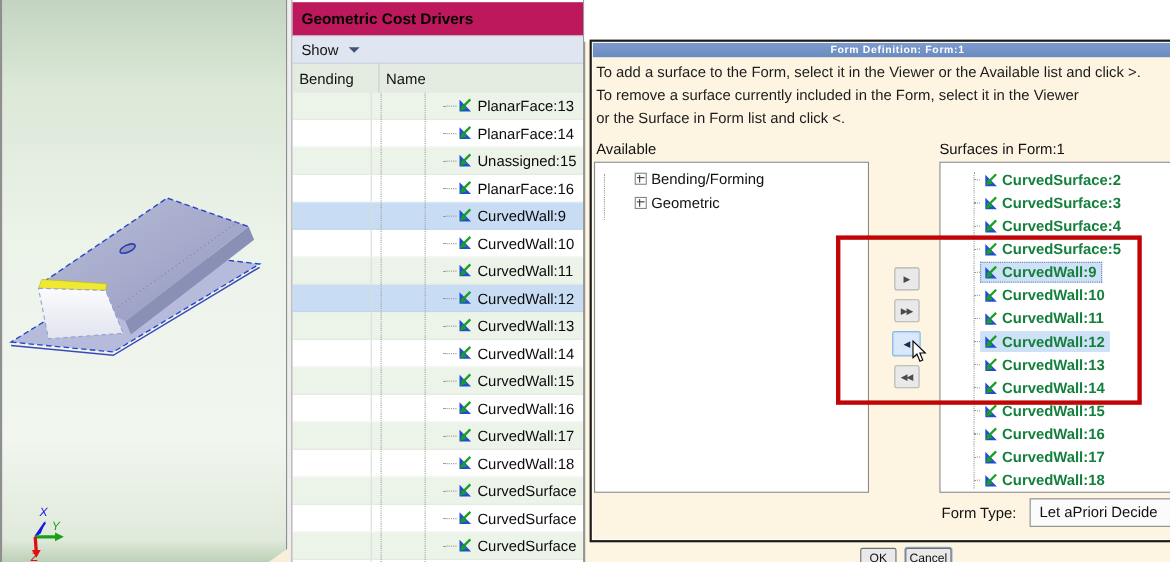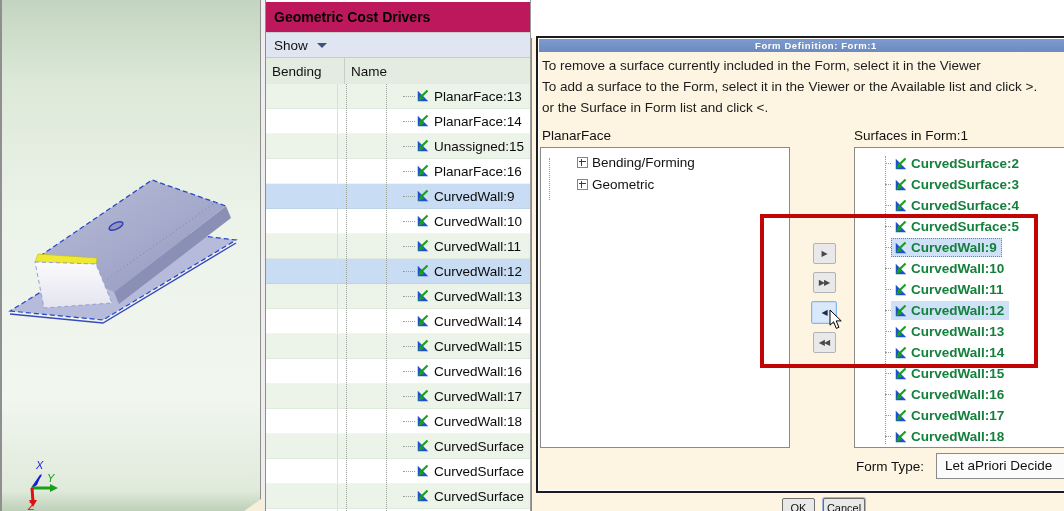--- a/index.html
+++ b/index.html
@@ -432,26 +432,26 @@
 </div>
 
 <div class="parent-dlg">
   <button class="okcan ok-btn">OK</button>
   <button class="okcan cancel-btn">Cancel</button>
 </div>
 
 <div class="form-dlg">
   <div class="dlg-title">Form Definition: Form:1</div>
   <div class="dlg-instr">
+    <div>To add a surface to the Form, select it in the Viewer or the Available list and click &gt;.</div>
     <div>To remove a surface currently included in the Form, select it in the Viewer</div>
-    <div>To add a surface to the Form, select it in the Viewer or the Available list and click &gt;.</div>
     <div>or the Surface in Form list and click &lt;.</div>
   </div>
 
-  <div class="box-label lbl-avail">PlanarFace</div>
+  <div class="box-label lbl-avail">Available</div>
   <div class="box-label lbl-inform">Surfaces in Form:1</div>
 
   <div class="listbox lb-avail">
     <div class="avail-guide"></div>
   <div class="trow">
         <span class="plus"></span>
         <span>Bending/Forming</span>
       </div>
       <div class="trow">
         <span class="plus"></span>

